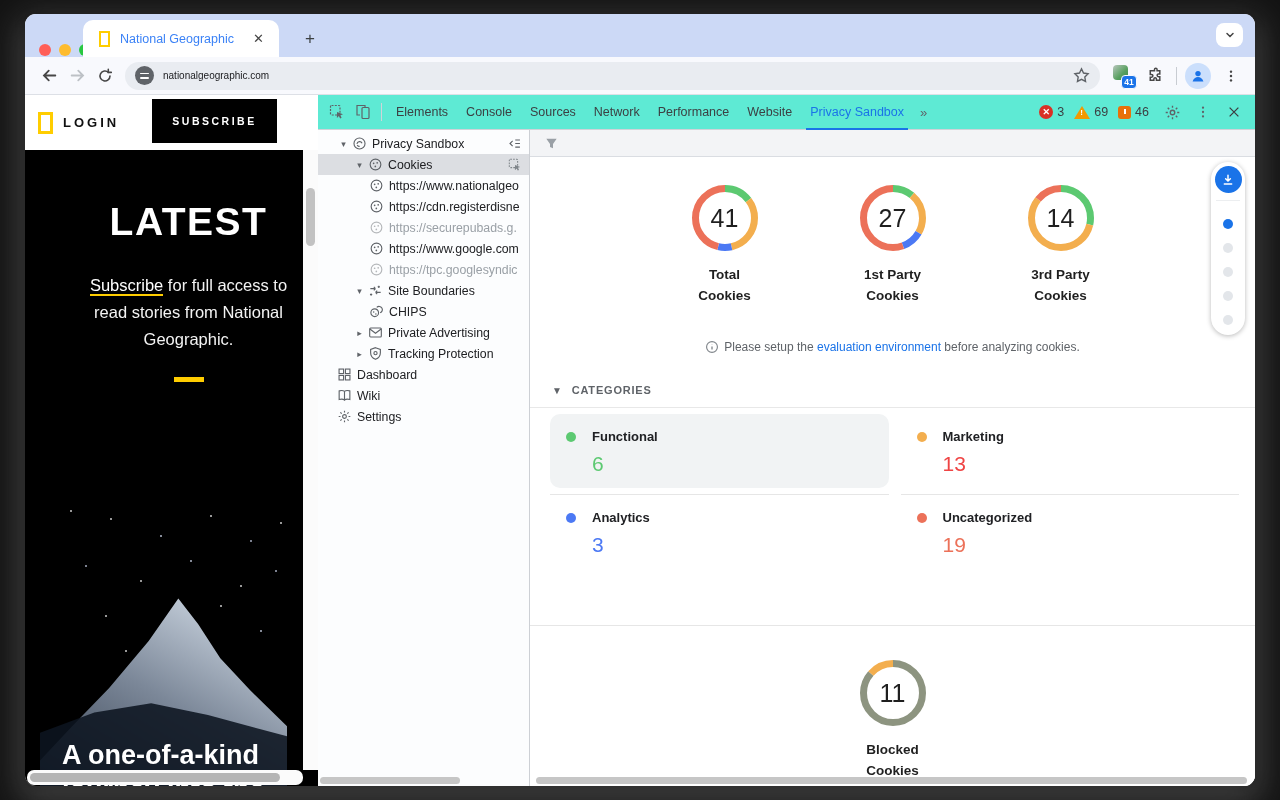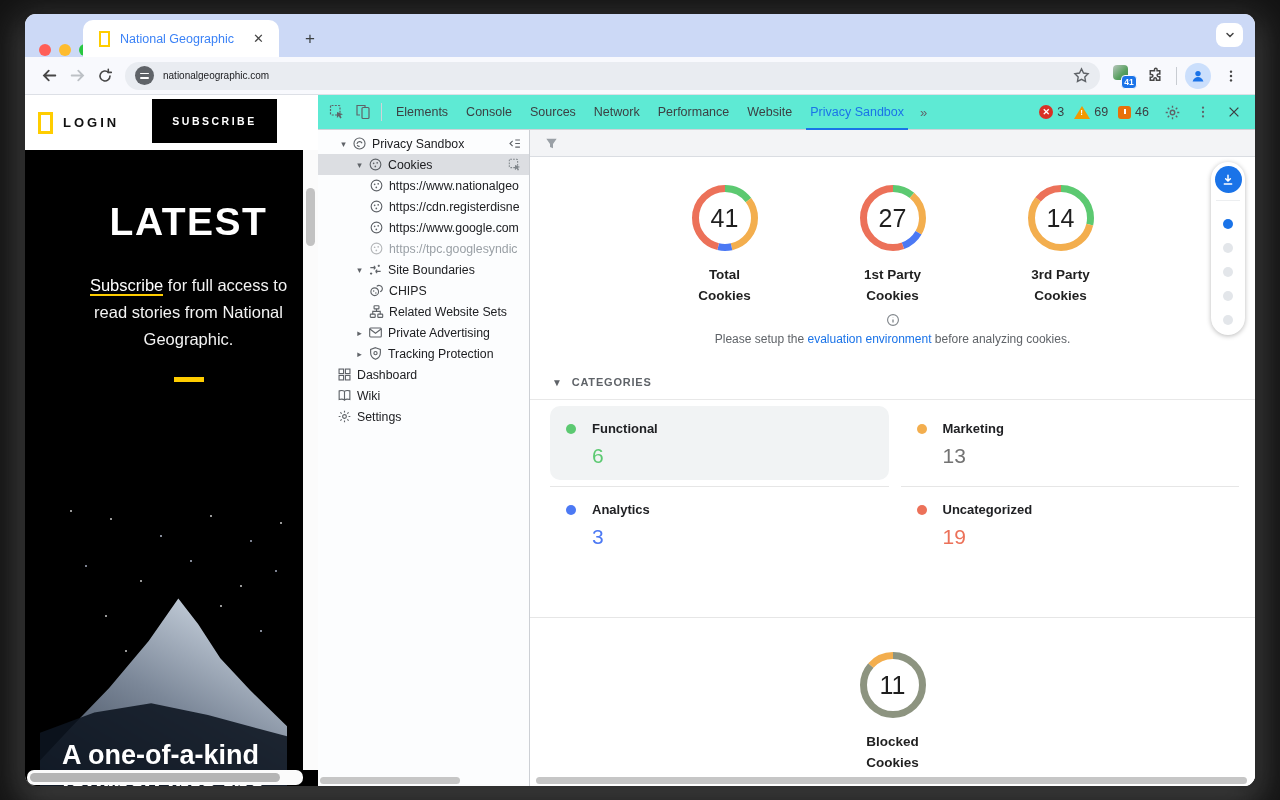--- a/index.html
+++ b/index.html
@@ -118,22 +118,22 @@
     display:flex; align-items:center; padding-left:14px; }
   .dt-content { flex:1; overflow:hidden; position:relative; }
 
   .donut-row { display:flex; justify-content:center; gap:56px; margin-top:26px; }
   .donut-block { width:112px; display:flex; flex-direction:column; align-items:center; }
   .donut-wrap { position:relative; width:70px; height:70px; }
   .donut-num { position:absolute; inset:0; display:flex; align-items:center; justify-content:center;
     font-size:25px; font-weight:500; color:#1f1f1f; }
   .donut-lbl { margin-top:11px; text-align:center; font-size:13.5px; font-weight:700; color:#1f1f1f; line-height:21px; }
 
-  .info-line { margin-top:7px; text-align:center; font-size:12px; color:#5f6368;
-    display:flex; align-items:center; justify-content:center; gap:5px;flex-direction:column; }
+  .info-line { margin-top:34px; text-align:center; font-size:12px; color:#5f6368;
+    display:flex; align-items:center; justify-content:center; gap:5px; }
   .info-line a { color:#1a73e8; text-decoration:none; }
 
   .cat-header { margin:30px 0 0 22px; display:flex; align-items:center; gap:9px;
     font-size:11px; font-weight:700; letter-spacing:.8px; color:#5f6368; }
   .cat-chevron { font-size:10px; color:#5f6368; }
   .cat-divider { height:1px; background:#e8e8e8; margin-top:11px; }
   .cat-grid { display:grid; grid-template-columns:1fr 1fr; column-gap:12px; padding:6px 16px 0 20px; }
   .cat-cell { border-bottom:1px solid #e6e6e6; padding-bottom:6px; }
   .cat-cell.row2 { border-bottom:none; padding-bottom:48px; }
   .cat-inner { padding:15px 16px 12px; border-radius:10px; }
@@ -375,40 +375,51 @@
                 <span class="tree-ico">
                   <svg width="15" height="15" viewBox="0 0 16 16" fill="none" stroke="#5f6368" stroke-width="1.2">
                     <circle cx="8" cy="8" r="5.7"></circle>
                     <circle cx="6" cy="6.7" r=".9" fill="#5f6368" stroke="none"></circle>
                     <circle cx="9.8" cy="6.2" r=".9" fill="#5f6368" stroke="none"></circle>
                     <circle cx="7.8" cy="10" r=".9" fill="#5f6368" stroke="none"></circle>
                   </svg>
                 </span>
                 <span class="tree-label">https://cdn.registerdisne</span>
               </div>
-              <div class="tree-row" style="padding-left: 50px;">
+              <div class="tree-row dim" style="padding-left: 50px;">
                 <span class="tree-ico">
                   <svg width="15" height="15" viewBox="0 0 16 16" fill="none" stroke="#5f6368" stroke-width="1.2">
                     <circle cx="8" cy="8" r="5.7"></circle>
                     <circle cx="6" cy="6.7" r=".9" fill="#5f6368" stroke="none"></circle>
                     <circle cx="9.8" cy="6.2" r=".9" fill="#5f6368" stroke="none"></circle>
                     <circle cx="7.8" cy="10" r=".9" fill="#5f6368" stroke="none"></circle>
                   </svg>
                 </span>
-                <span class="tree-label">https://www.google.com</span>
-              </div>
-              <div class="tree-row dim" style="padding-left: 50px;">
+                <span class="tree-label">https://securepubads.g.</span>
+              </div>
+              <div class="tree-row" style="padding-left: 50px;">
                 <span class="tree-ico">
                   <svg width="15" height="15" viewBox="0 0 16 16" fill="none" stroke="#5f6368" stroke-width="1.2">
                     <circle cx="8" cy="8" r="5.7"></circle>
                     <circle cx="6" cy="6.7" r=".9" fill="#5f6368" stroke="none"></circle>
                     <circle cx="9.8" cy="6.2" r=".9" fill="#5f6368" stroke="none"></circle>
                     <circle cx="7.8" cy="10" r=".9" fill="#5f6368" stroke="none"></circle>
                   </svg>
                 </span>
+                <span class="tree-label">https://www.google.com</span>
+              </div>
+              <div class="tree-row dim" style="padding-left: 50px;">
+                <span class="tree-ico">
+                  <svg width="15" height="15" viewBox="0 0 16 16" fill="none" stroke="#5f6368" stroke-width="1.2">
+                    <circle cx="8" cy="8" r="5.7"></circle>
+                    <circle cx="6" cy="6.7" r=".9" fill="#5f6368" stroke="none"></circle>
+                    <circle cx="9.8" cy="6.2" r=".9" fill="#5f6368" stroke="none"></circle>
+                    <circle cx="7.8" cy="10" r=".9" fill="#5f6368" stroke="none"></circle>
+                  </svg>
+                </span>
                 <span class="tree-label">https://tpc.googlesyndic</span>
               </div>
               <div class="tree-row" style="padding-left: 34px;">
                 <span class="tree-arrow">▾</span>
                 <span class="tree-ico">
                   <svg width="15" height="15" viewBox="0 0 16 16" fill="none" stroke="#5f6368" stroke-width="1.2">
                     <path d="M2.5 6h5.5M8 6 6.2 4.2M8 6 6.2 7.8M13.5 10H8M8 10l1.8-1.8M8 10l1.8 1.8M11.5 2.8v2.4M10.3 4h2.4M3.3 11.1v2.4M2.1 12.3h2.4"></path>
                   </svg>
                 </span>
                 <span class="tree-label">Site Boundaries</span>
@@ -416,31 +427,20 @@
               <div class="tree-row" style="padding-left: 50px;">
                 <span class="tree-ico">
                   <svg width="15" height="15" viewBox="0 0 16 16" fill="none" stroke="#5f6368" stroke-width="1.2">
                     <circle cx="6.1" cy="9.3" r="4.1"></circle>
                     <path d="M8.3 3.6a3.5 3.5 0 1 1 3.6 5.8"></path>
                     <circle cx="5" cy="8.5" r=".8" fill="#5f6368" stroke="none"></circle>
                     <circle cx="7.3" cy="10.6" r=".8" fill="#5f6368" stroke="none"></circle>
                   </svg>
                 </span>
                 <span class="tree-label">CHIPS</span>
-              </div>
-              <div class="tree-row" style="padding-left: 50px;">
-                <span class="tree-ico">
-                  <svg width="15" height="15" viewBox="0 0 16 16" fill="none" stroke="#5f6368" stroke-width="1.2">
-                    <rect x="5.4" y="1.8" width="5.2" height="3.4" rx=".7"></rect>
-                    <rect x="1.4" y="10.8" width="5.2" height="3.4" rx=".7"></rect>
-                    <rect x="9.4" y="10.8" width="5.2" height="3.4" rx=".7"></rect>
-                    <path d="M8 5.2v2.6M4 10.8V7.8h8v3"></path>
-                  </svg>
-                </span>
-                <span class="tree-label">Related Website Sets</span>
               </div>
               <div class="tree-row" style="padding-left: 34px;">
                 <span class="tree-arrow">▸</span>
                 <span class="tree-ico">
                   <svg width="15" height="15" viewBox="0 0 16 16" fill="none" stroke="#5f6368" stroke-width="1.2">
                     <rect x="1.8" y="3.2" width="12.4" height="9.6" rx="1"></rect>
                     <path d="M2 4.2l6 4.6 6-4.6"></path>
                   </svg>
                 </span>
                 <span class="tree-label">Private Advertising</span>
@@ -553,21 +553,21 @@
                     </div>
                     <div class="cat-value" style="color:#5CC971">6</div>
                   </div>
                 </div>
                 <div class="cat-cell">
                   <div class="cat-inner">
                     <div class="cat-head">
                       <span class="cat-dot" style="background:#F3AE4E"></span>
                       <span class="cat-name">Marketing</span>
                     </div>
-                    <div class="cat-value" style="color:#737373">13</div>
+                    <div class="cat-value" style="color:#ef4444">13</div>
                   </div>
                 </div>
                 <div class="cat-cell row2">
                   <div class="cat-inner">
                     <div class="cat-head">
                       <span class="cat-dot" style="background:#4C79F4"></span>
                       <span class="cat-name">Analytics</span>
                     </div>
                     <div class="cat-value" style="color:#4C79F4">3</div>
                   </div>

